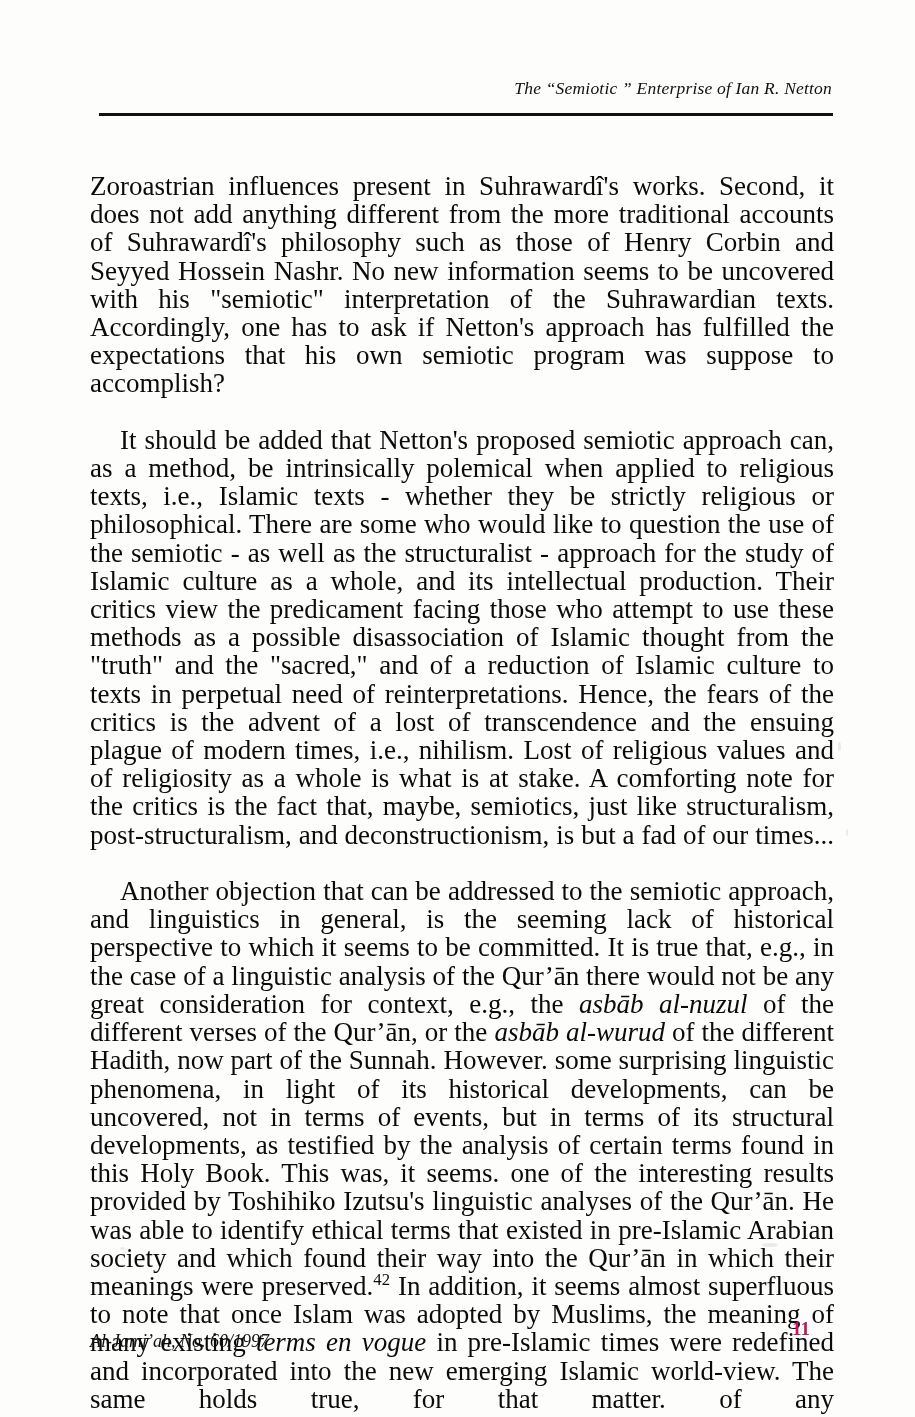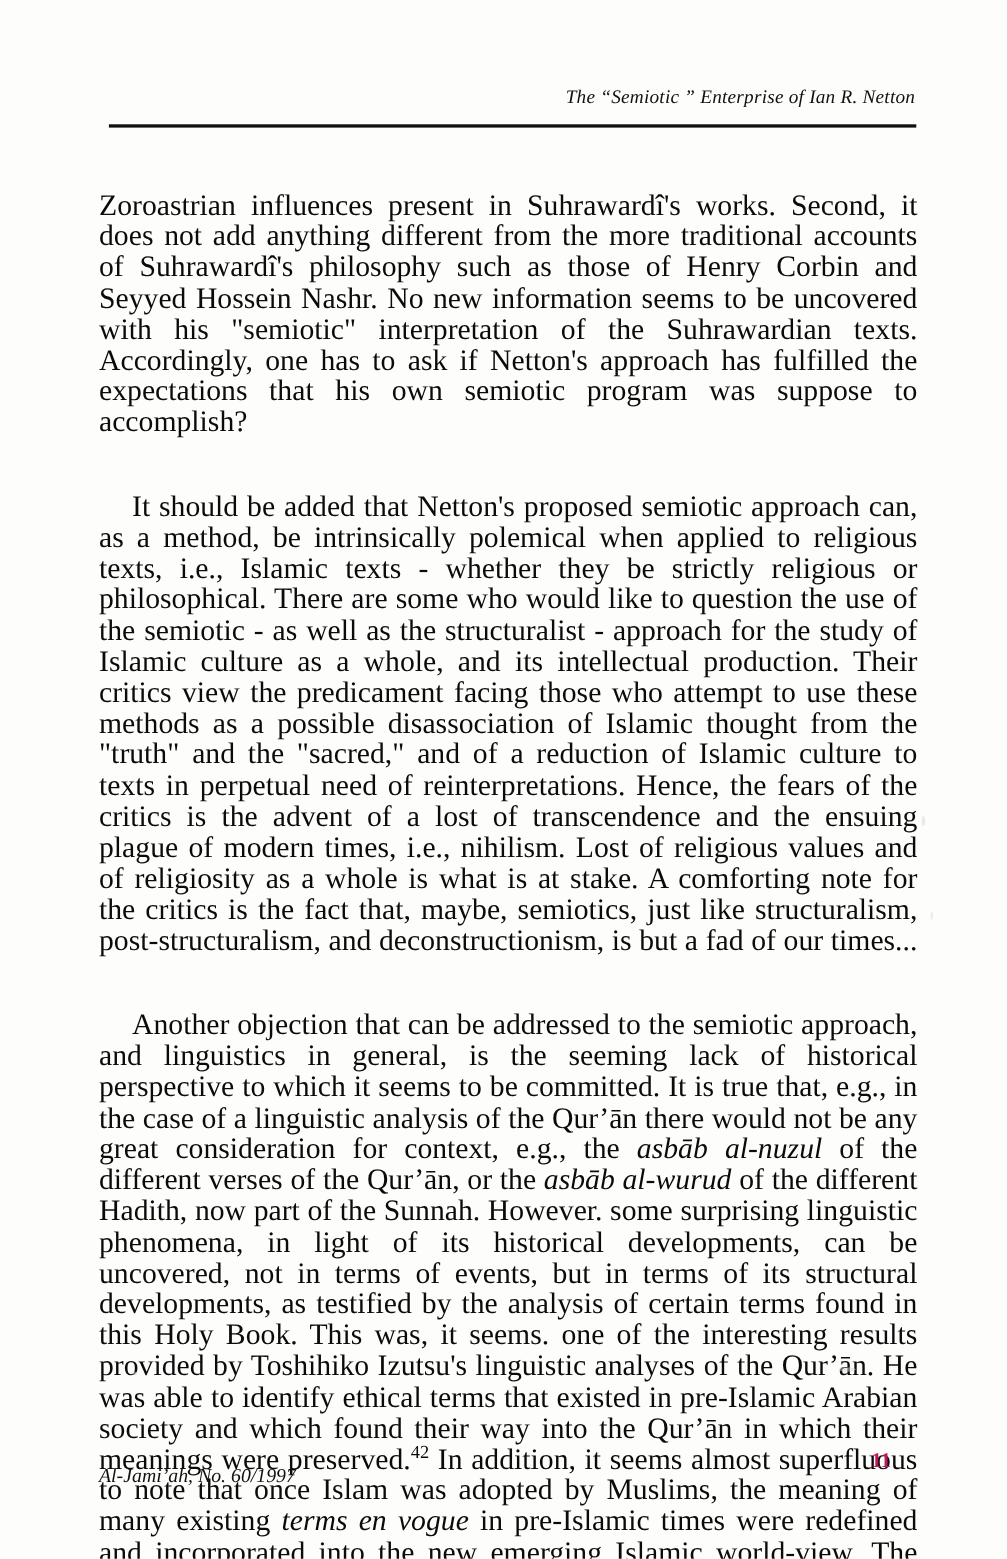--- a/index.html
+++ b/index.html
@@ -57,21 +57,20 @@
     text-justify: inter-word;
     color: #0b0b0b;
   }
   .para {
     margin: 0;
     text-align: justify;
     text-indent: 0;
   }
   .para.indented {
     text-indent: 30px;
-    margin-top: 20px;
   }
   
   .para:after {
     content: "";
     display: inline-block;
     width: 100%;
   }
 
   em.translit {
   }

